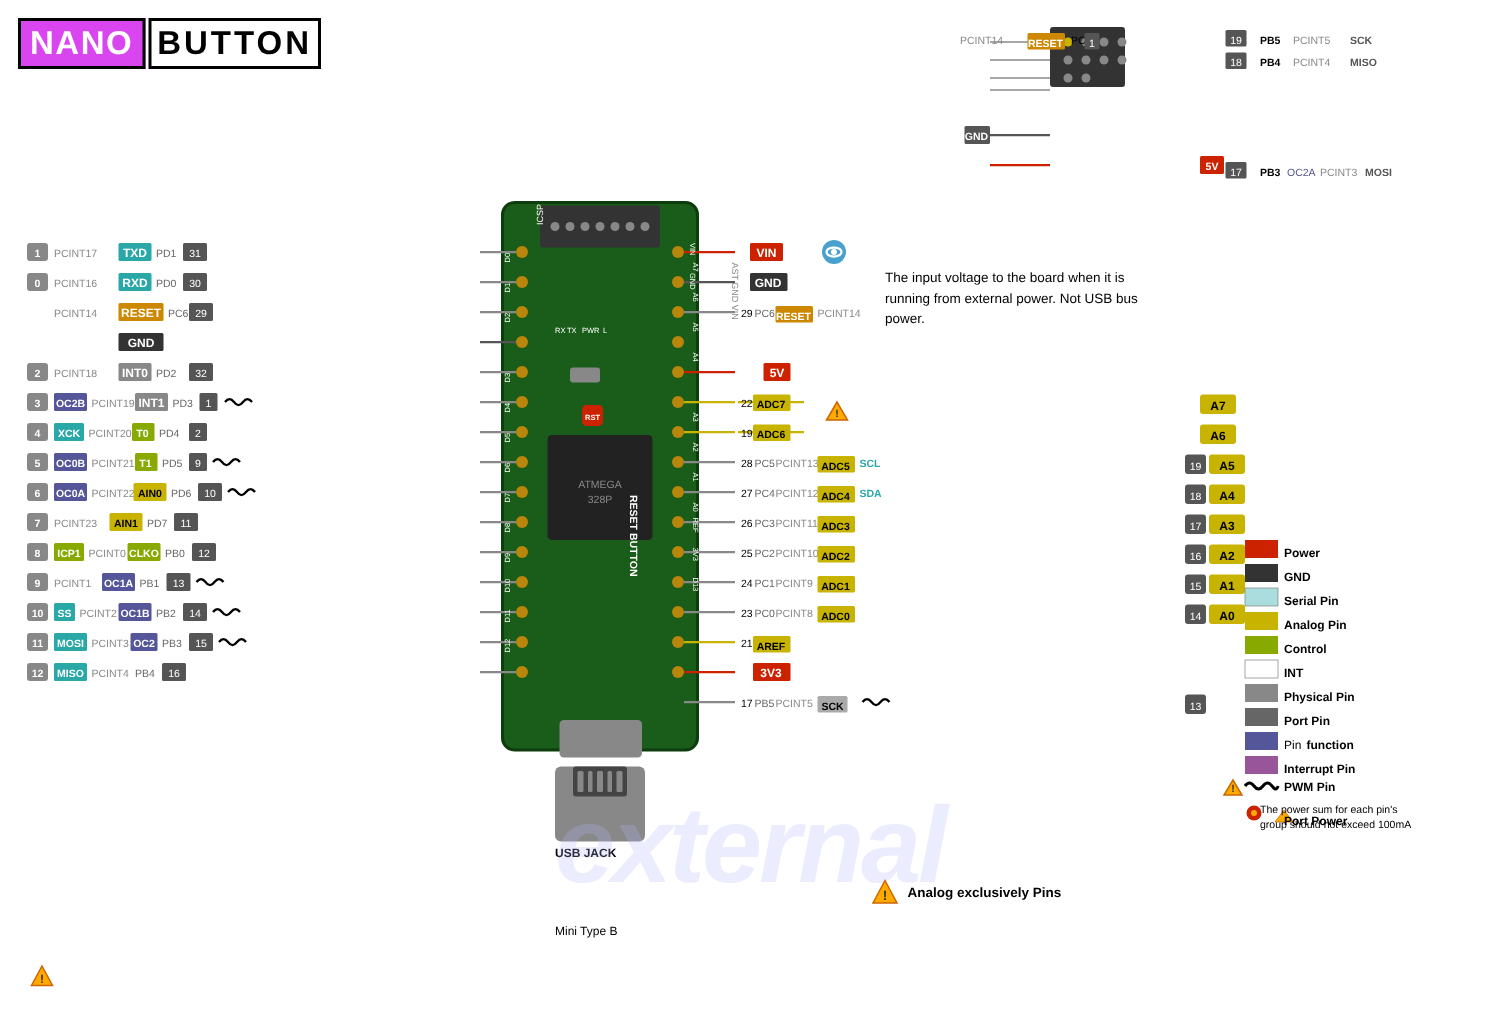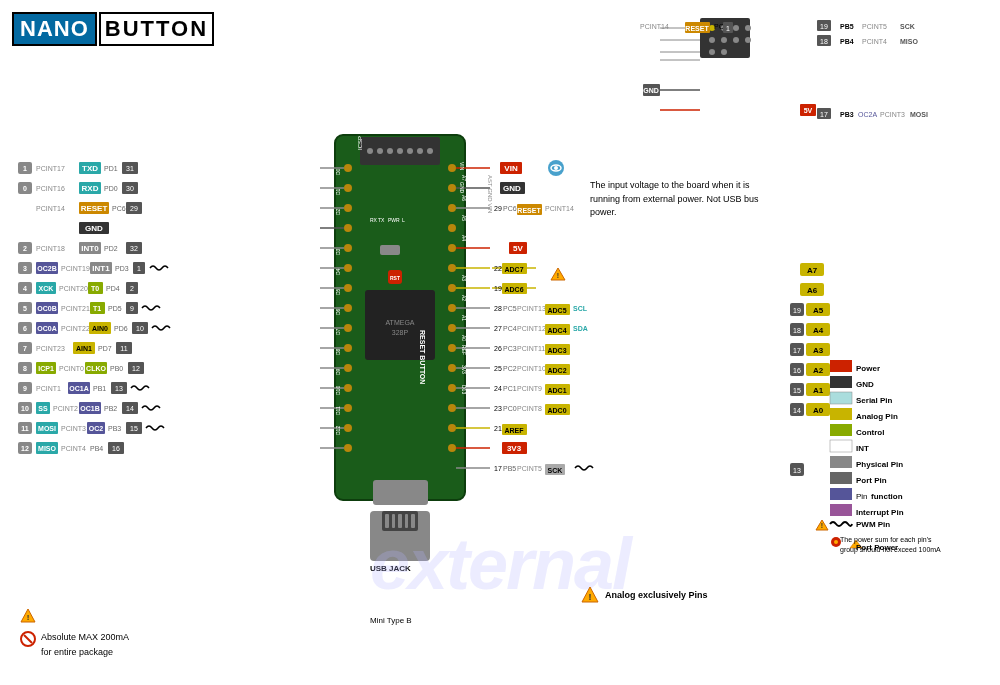--- a/index.html
+++ b/index.html
@@ -15,21 +15,21 @@
 
     
     .logo {
       position: absolute;
       top: 12px;
       left: 12px;
       display: flex;
       align-items: center;
     }
     .logo-nano {
-      background: #0369a1;
+      background: #d946ef;
       color: #fff;
       font-weight: 900;
       font-size: 22px;
       padding: 2px 6px;
       letter-spacing: 1px;
       border: 2px solid #000;
     }
     .logo-pinout {
       color: #000;
       font-weight: 900;
@@ -629,27 +629,20 @@
 
 <div class="watermark">external</div>
 
 <div class="warning-box">
   <div class="warning-item">
     <svg class="warning-icon" viewBox="0 0 16 16">
       <polygon points="8,1 15,14 1,14" fill="#ffaa00" stroke="#cc6600" stroke-width="1"></polygon>
       <text x="8" y="12" fill="#333" text-anchor="middle" font-size="8" font-weight="bold">!</text>
     </svg>
   </div>
-  <div class="warning-item">
-    <svg class="warning-icon" viewBox="0 0 16 16">
-      <circle cx="8" cy="8" r="7" fill="none" stroke="#cc2200" stroke-width="2"></circle>
-      <line x1="4" y1="4" x2="12" y2="12" stroke="#cc2200" stroke-width="2"></line>
-    </svg>
-    <div>Absolute MAX 200mA<br>for entire package</div>
-  </div>
 </div>
 
 <div style="position:absolute; bottom:80px; left:580px; display:flex; align-items:center; gap:5px;">
   <svg width="20" height="20" viewBox="0 0 20 20">
     <polygon points="10,2 18,17 2,17" fill="#ffaa00" stroke="#cc6600" stroke-width="1"></polygon>
     <text x="10" y="15" fill="#333" text-anchor="middle" font-size="9" font-weight="bold">!</text>
   </svg>
   <span style="font-size:9px; font-weight:bold;">Analog exclusively Pins</span>
 </div>
 

